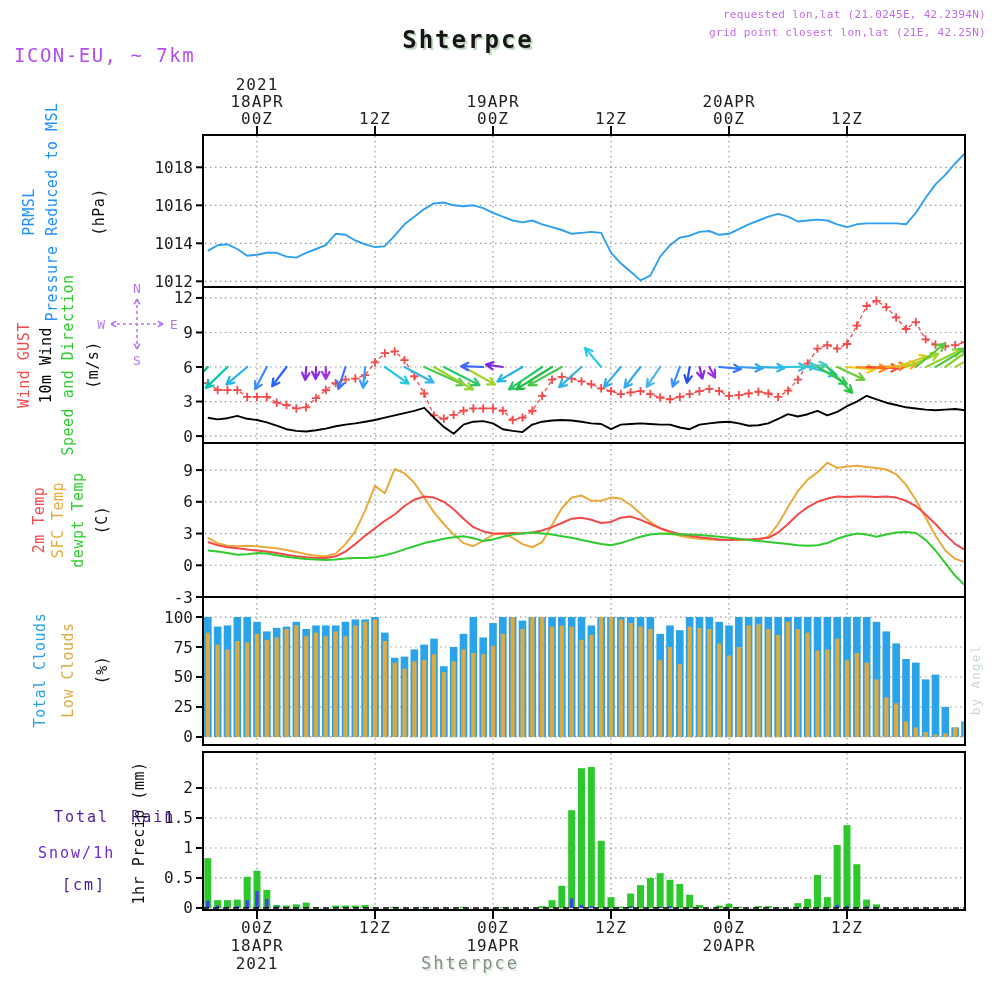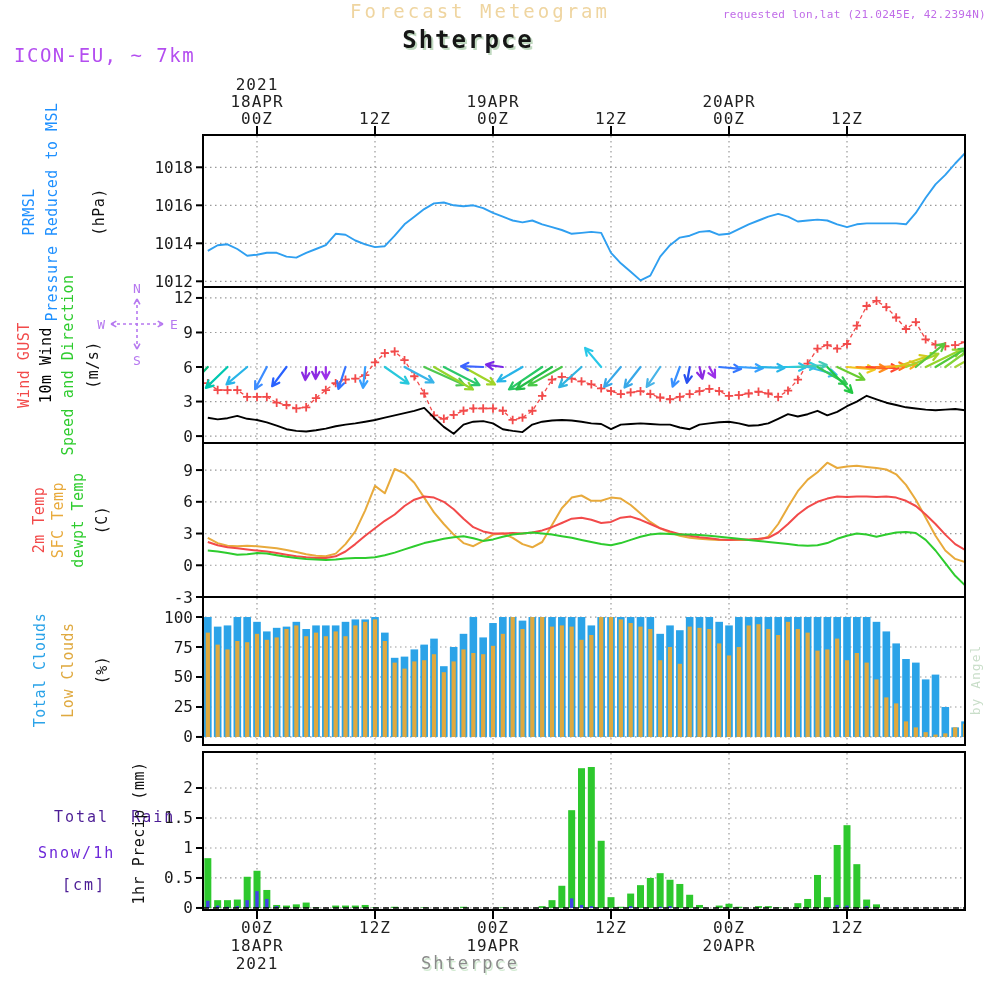--- a/index.html
+++ b/index.html
@@ -556,25 +556,25 @@
         <path d="M111 324L116.3 326.9M111 324L116.3 321.1" stroke="#b678f0" stroke-width="1.6" fill="none"></path>
         <path d="M137 299L134.1 304.3M137 299L139.9 304.3" stroke="#b678f0" stroke-width="1.6" fill="none"></path>
         <path d="M137 349L139.9 343.7M137 349L134.1 343.7" stroke="#b678f0" stroke-width="1.6" fill="none"></path>
         <text x="137" y="293" text-anchor="middle" font-family="&quot;DejaVu Sans Mono&quot;,&quot;Liberation Mono&quot;,monospace" font-size="13" fill="#b678f0">N</text>
         <text x="137" y="365" text-anchor="middle" font-family="&quot;DejaVu Sans Mono&quot;,&quot;Liberation Mono&quot;,monospace" font-size="13" fill="#b678f0">S</text>
         <text x="105" y="329" text-anchor="end" font-family="&quot;DejaVu Sans Mono&quot;,&quot;Liberation Mono&quot;,monospace" font-size="13" fill="#b678f0">W</text>
         <text x="170" y="329" text-anchor="start" font-family="&quot;DejaVu Sans Mono&quot;,&quot;Liberation Mono&quot;,monospace" font-size="13" fill="#b678f0">E</text>
       </g>
     </svg>
 
-  <div class="lbl ctr fm-title" style="left:480px;top:2px;">Forecast Meteogram</div>
   <div class="lbl ctr stn-title" style="left:468px;top:28px;">Shterpce</div>
   <div class="lbl model" style="left:14px;top:46px;">ICON-EU, ~ 7km</div>
   <div class="hdr-right">
     <div>requested lon,lat (21.0245E, 42.2394N)</div>
+    <div>grid point closest lon,lat (21E, 42.25N)</div>
   </div>
 
   <div class="lbl rot plbl" style="left:30px;top:212px;color:#1E90FF;">PRMSL</div>
   <div class="lbl rot plbl" style="left:53px;top:212px;color:#1E90FF;">Pressure Reduced to MSL</div>
   <div class="lbl rot plbl" style="left:100px;top:212px;color:#111;">(hPa)</div>
 
   <div class="lbl rot plbl" style="left:25px;top:365px;color:#f24a4a;">Wind GUST</div>
   <div class="lbl rot plbl" style="left:47px;top:365px;color:#000;">10m Wind</div>
   <div class="lbl rot plbl" style="left:69px;top:365px;color:#2ecc2e;">Speed and Direction</div>
   <div class="lbl rot plbl" style="left:94px;top:365px;color:#111;">(m/s)</div>

